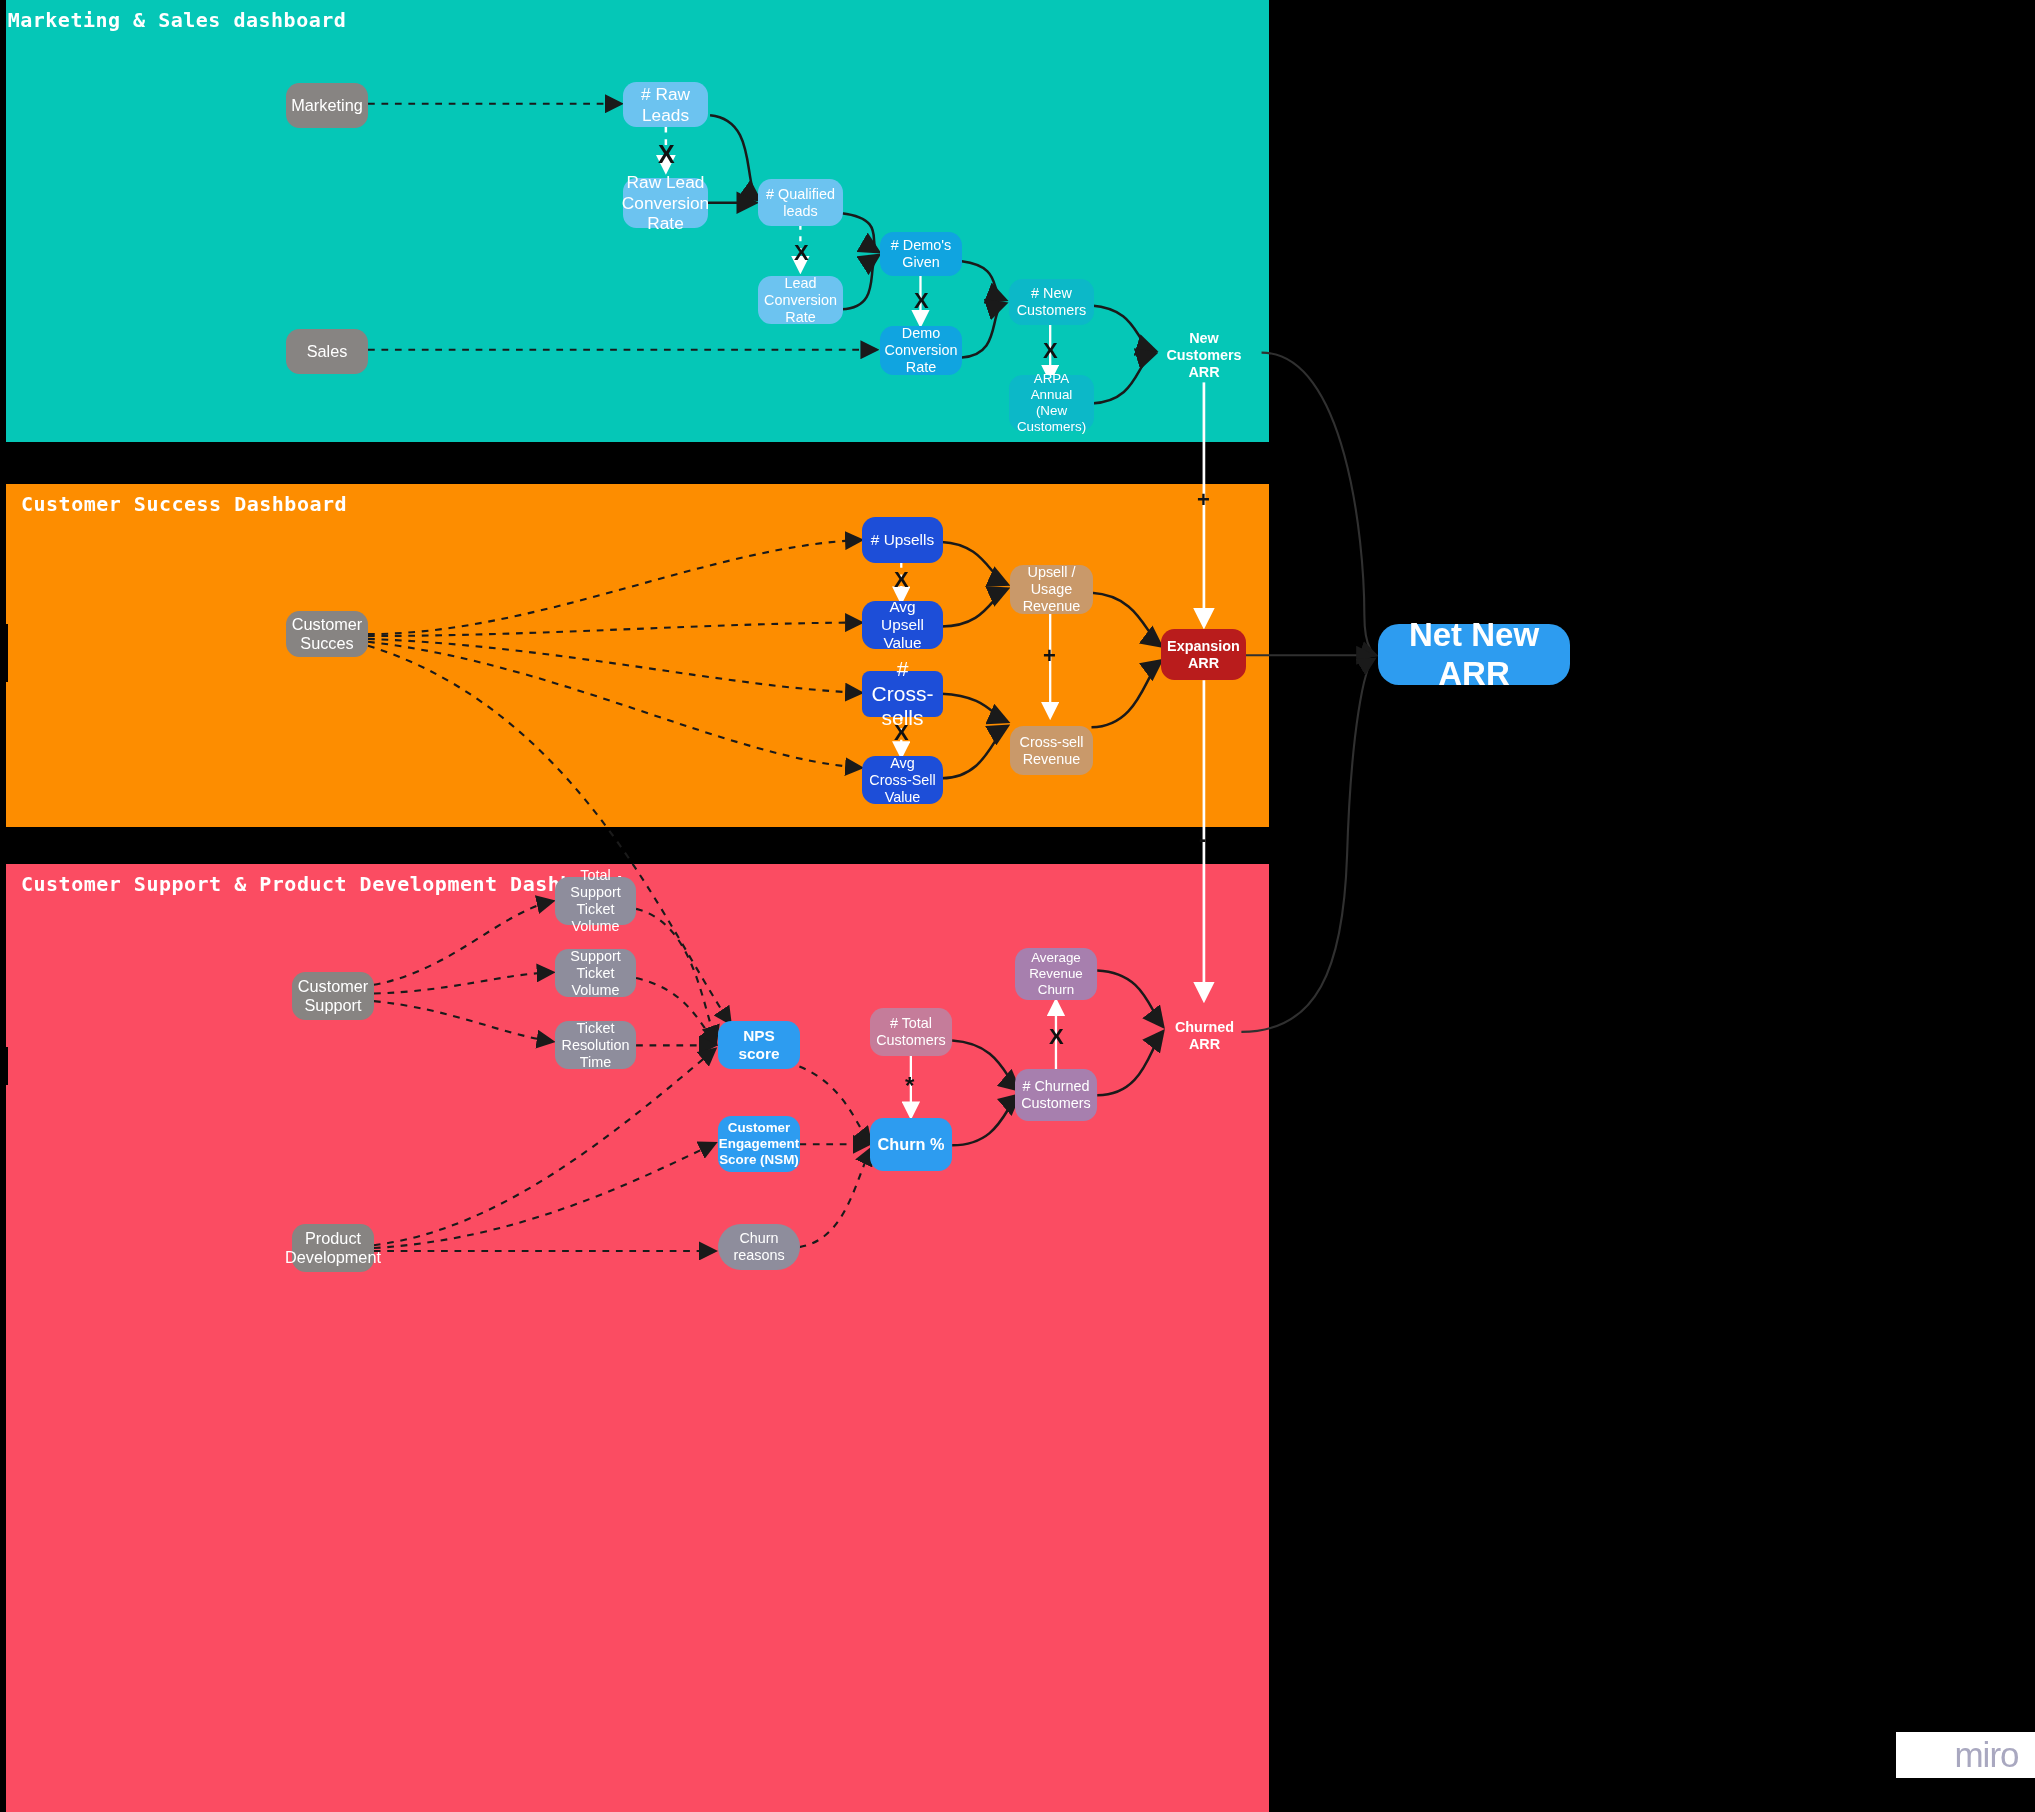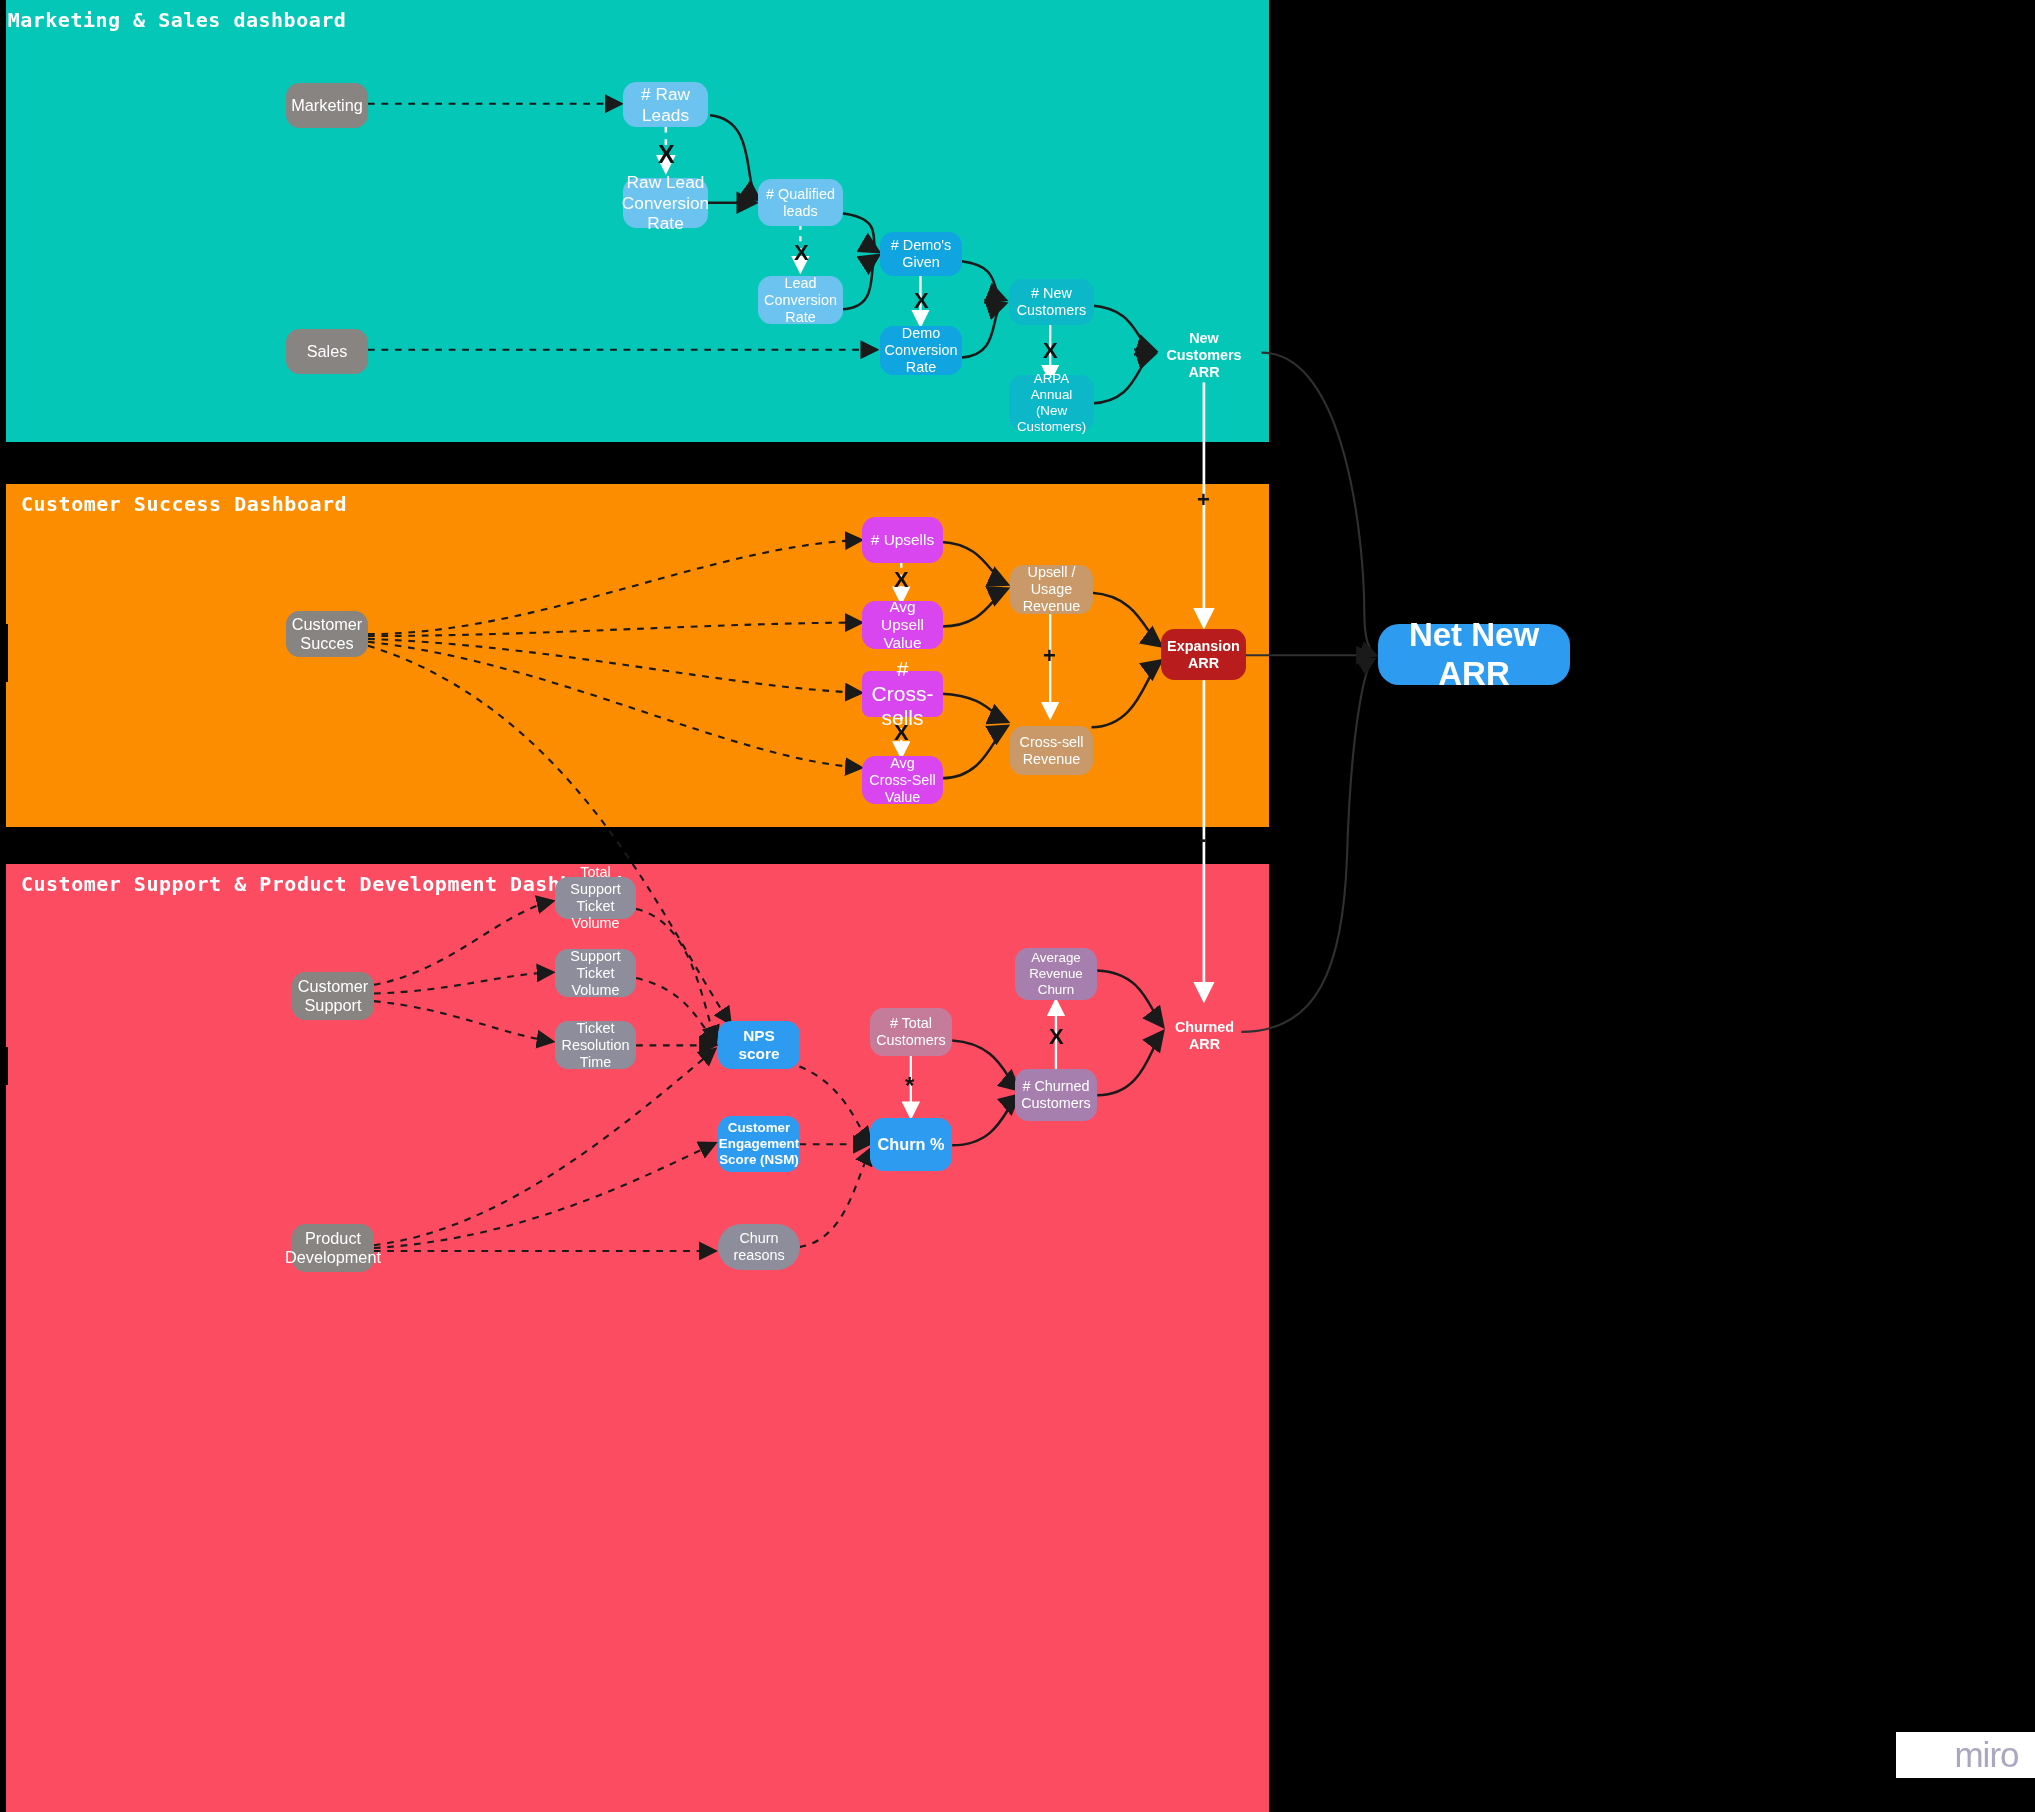--- a/index.html
+++ b/index.html
@@ -11,21 +11,21 @@
     font-weight:700;color:#ffffff;letter-spacing:0.5px;white-space:nowrap;}
 
   .node{position:absolute;display:flex;align-items:center;justify-content:center;
     text-align:center;color:#fff;border-radius:13.4px;line-height:1.18;
     font-family:"Liberation Sans",sans-serif;box-sizing:border-box;padding:3.8px 5.8px;}
 
   .n-grey{background:#878482;font-size:16.3px;}
   .n-lblue{background:#6cc3f0;font-size:17.3px;}
   .n-blue{background:#10a4e0;font-size:17.3px;}
   .n-teal{background:#0cb8c8;font-size:16.3px;}
-  .n-tan{background:#d946ef;font-size:18px;}
+  .n-tan{background:#1d4ed8;font-size:18px;}
   .n-tan2{background:#c9996a;font-size:18px;}
   .n-grey2{background:#8e8d9c;font-size:17.3px;}
   .n-brightblue{background:#2d9cf0;font-size:18px;font-weight:700;}
   .n-pink{background:#c57c9a;font-size:18px;}
   .n-purple{background:#a77fae;font-size:18px;}
   .n-orange{background:#b91c1c;font-size:18px;font-weight:700;}
   .n-plain{background:transparent;font-size:18px;font-weight:700;}
   .n-netnew{background:#2d9cf0;font-size:33px;font-weight:700;border-radius:21px;}
 
   .op{position:absolute;color:#111;font-weight:700;font-family:"Liberation Sans",sans-serif;
@@ -177,21 +177,21 @@
   <div class="op" style="left:894px;top:569px;font-size:22px;">X</div>
   <div class="op" style="left:894px;top:722px;font-size:22px;">X</div>
   <div class="op" style="left:1043px;top:645px;font-size:22px;">+</div>
   <div class="op" style="left:1199px;top:828px;font-size:22px;">-</div>
 
   <div class="node n-grey" style="left:292px;top:972px;width:82px;height:48px;white-space:pre-line;">Customer
 Support</div>
   <div class="node n-grey" style="left:292px;top:1224px;width:82px;height:48px;white-space:pre-line;">Product
 Development</div>
 
-  <div class="node n-grey2" style="left:555px;top:877px;width:81px;height:42px;white-space:pre-line;font-size:14.4px;">Total Support
+  <div class="node n-grey2" style="left:555px;top:877px;width:81px;height:48px;white-space:pre-line;font-size:14.4px;">Total Support
 Ticket Volume</div>
   <div class="node n-grey2" style="left:555px;top:949px;width:81px;height:48px;white-space:pre-line;font-size:14.4px;">Support Ticket
 Volume</div>
   <div class="node n-grey2" style="left:555px;top:1021px;width:81px;height:48px;white-space:pre-line;font-size:14.4px;">Ticket
 Resolution Time</div>
 
   <div class="node n-brightblue" style="left:718px;top:1021px;width:82px;height:48px;font-size:15.4px;">NPS score</div>
   <div class="node n-brightblue" style="left:718px;top:1116px;width:82px;height:56px;white-space:pre-line;font-size:13.4px;">Customer
 Engagement
 Score (NSM)</div>

